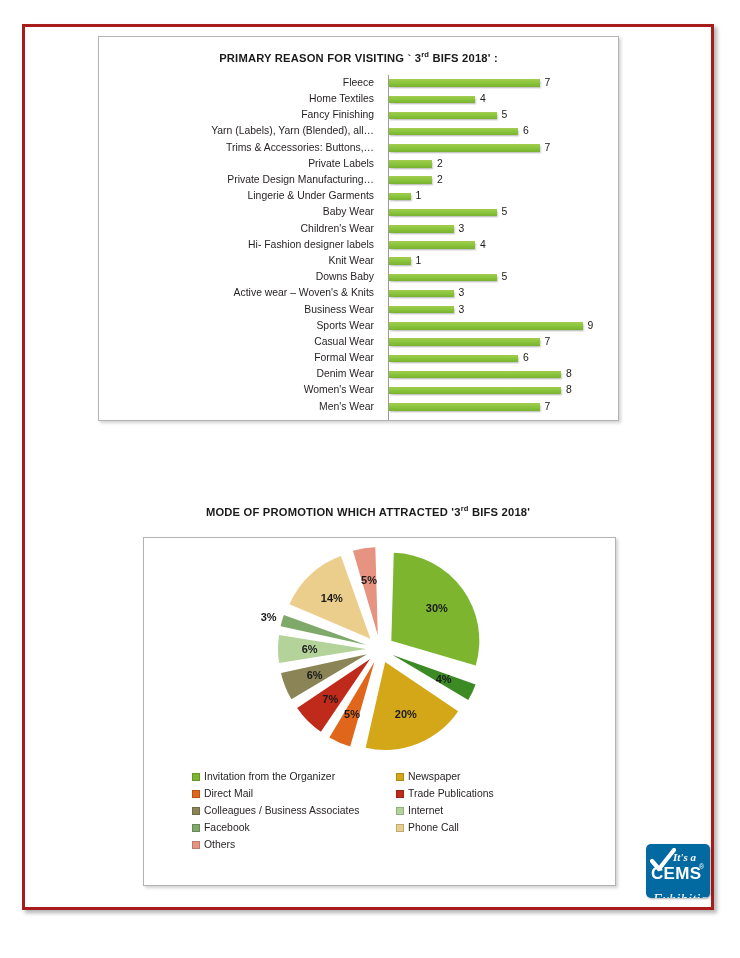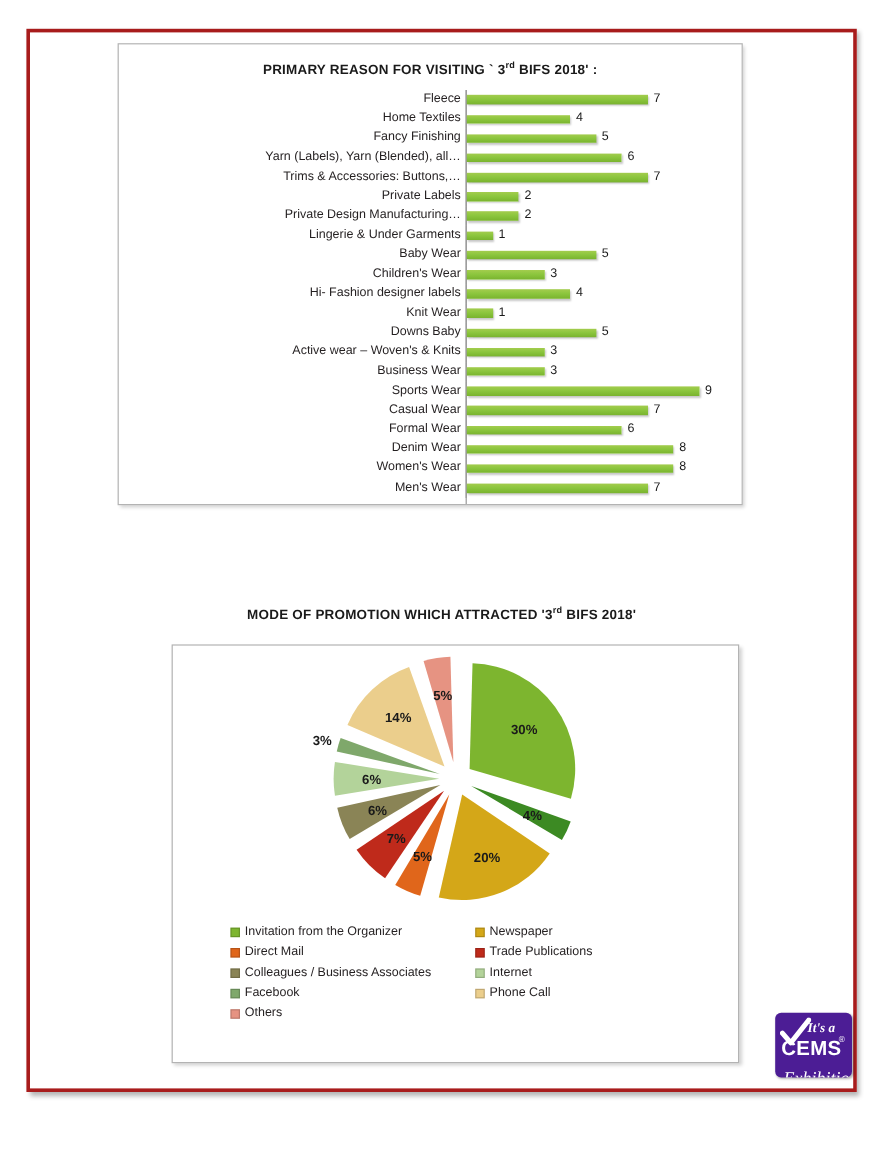--- a/index.html
+++ b/index.html
@@ -61,21 +61,21 @@
   }
   .bar-row {
     position: relative;
     height: 16.2px;
     display: flex;
     align-items: center;
   }
   .bar-cat-label {
     width: 289px;
     text-align: right;
-    padding-right: 4px;
+    padding-right: 14px;
     font-size: 10.4px;
     color: #231f20;
     white-space: nowrap;
     box-sizing: border-box;
     line-height: 1;
   }
   .bar-track {
     position: relative;
     flex: 1;
     height: 100%;
@@ -169,21 +169,21 @@
     box-sizing: border-box;
   }
 
   
   #cems-logo {
     position: absolute;
     left: 621px;
     top: 817px;
     width: 64px;
     height: 54px;
-    background: #4c1d95;
+    background: #0369a1;
     border-radius: 5px;
     box-shadow: 1px 1px 2px rgba(0,0,0,0.3);
     overflow: hidden;
   }
   #cems-check {
     position: absolute;
     left: 4px;
     top: 4px;
     width: 26px;
     height: 26px;

